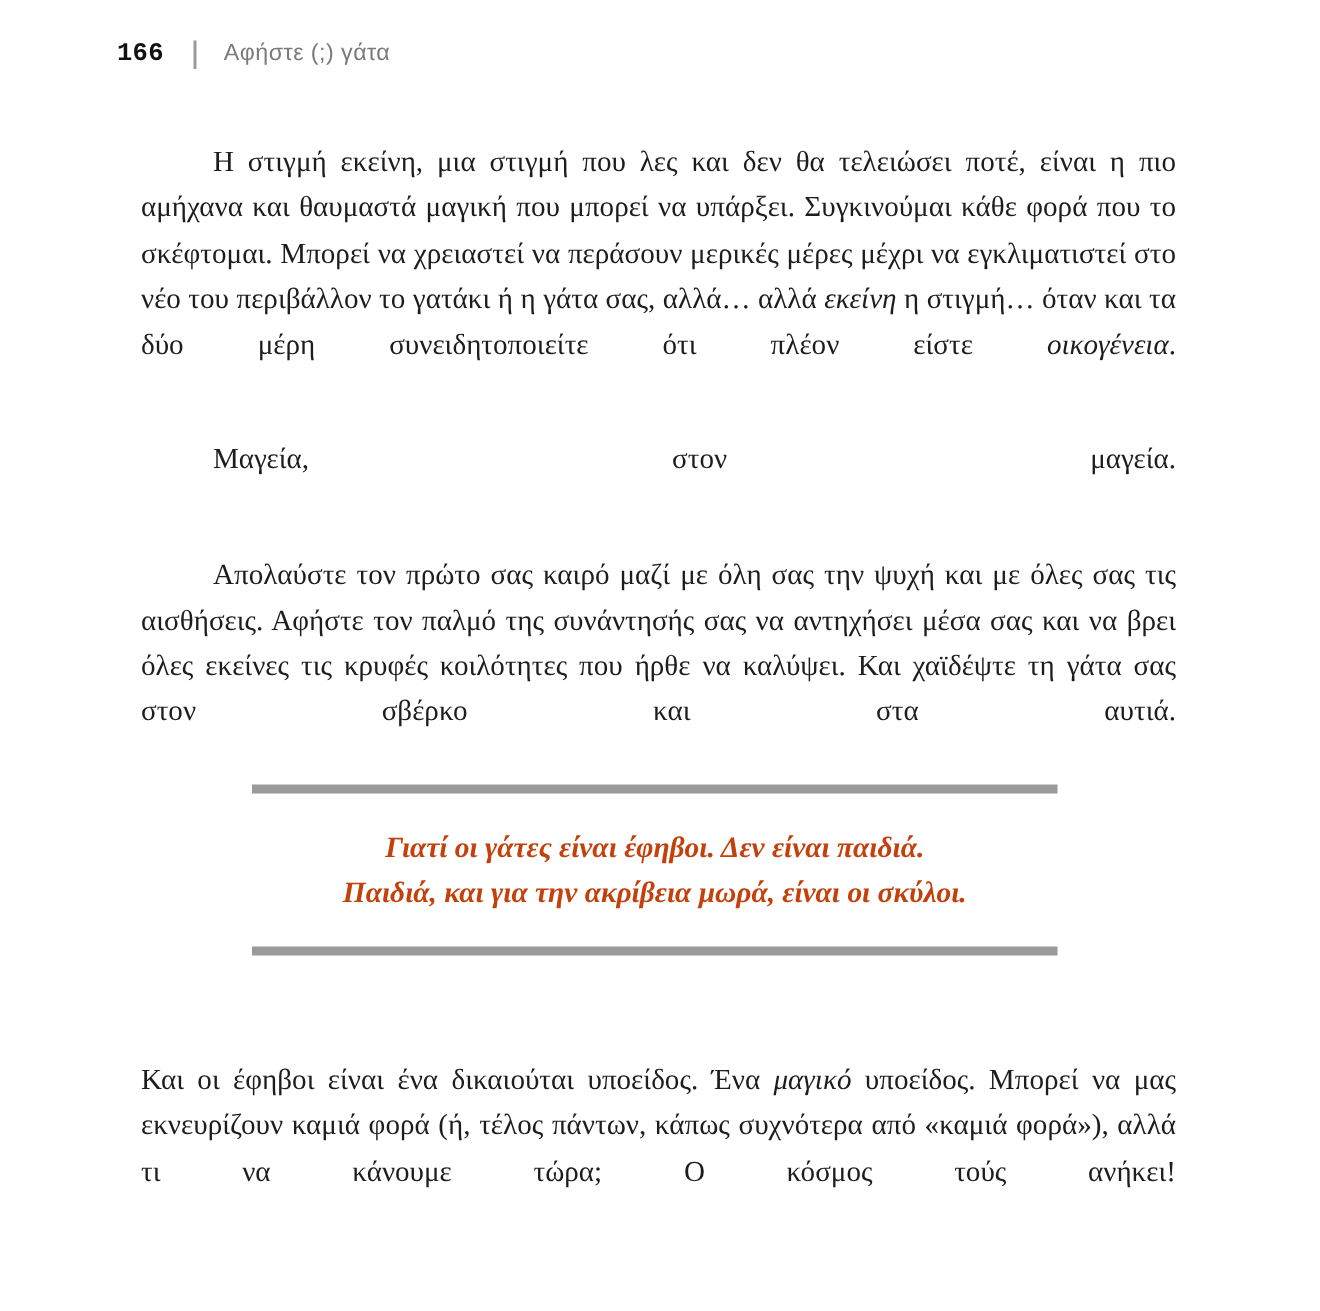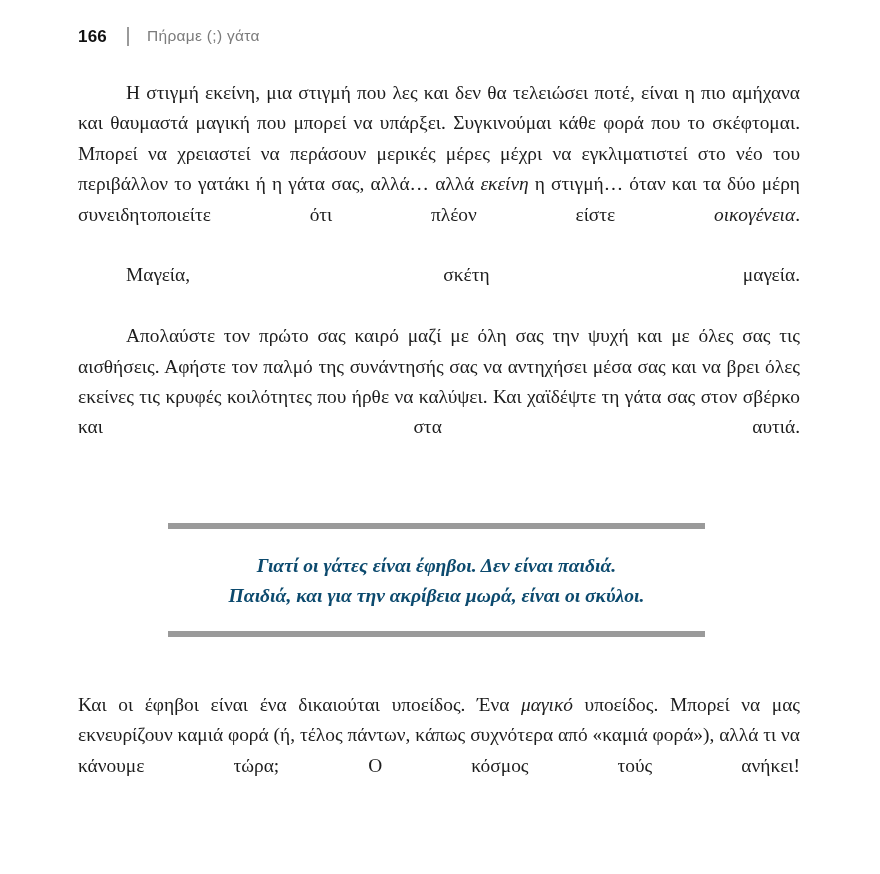--- a/index.html
+++ b/index.html
@@ -31,20 +31,21 @@
     align-items: center;
     font-family: "Liberation Sans", "DejaVu Sans", sans-serif;
   }
 
   .folio {
     font-size: 17px;
     font-weight: bold;
     color: #111111;
     letter-spacing: 0.2px;
     line-height: 1;
+    font-family: Liberation Mono, monospace;
   }
 
   .head-divider {
     width: 2px;
     height: 19px;
     background: #9a9a9a;
     margin: 0 18px 0 20px;
     flex: none;
   }
 
@@ -59,21 +60,21 @@
 
   
   .textblock {
     position: absolute;
     left: 78px;
     top: 78px;
     width: 722px;
   }
 
   p.para {
-    margin: 0;
+    margin: 16px;
     font-size: 19.4px;
     line-height: 30.4px;
     text-align: justify;
     text-justify: inter-word;
     text-indent: 48px;
     hyphens: manual;
     color: #1d1d1d;
   }
 
   p.para .it {
@@ -107,46 +108,46 @@
   .quote-body {
     padding: 22px 0 20px 0;
     text-align: center;
   }
 
   .quote-line {
     font-size: 19.6px;
     line-height: 30px;
     font-weight: bold;
     font-style: italic;
-    color: #0c4a6e;
+    color: #c2410c;
     white-space: nowrap;
   }
 
   
   .closing {
     position: absolute;
     left: 78px;
     top: 690px;
     width: 722px;
   }
 </style>
 </head>
 <body>
 
 <div class="page">
 
   <header class="running-head">
     <span class="folio">166</span>
     <span class="head-divider"></span>
-    <span class="head-title">Πήραμε (;) γάτα</span>
+    <span class="head-title">Αφήστε (;) γάτα</span>
   </header>
 
   <section class="textblock">
       <p class="para"><span>Η στιγμή εκείνη, μια στιγμή που λες και δεν θα τελειώσει ποτέ, είναι η πιο αμήχανα και θαυμαστά μαγική που μπορεί να υπάρξει. Συγκινούμαι κάθε φορά που το σκέφτομαι. Μπορεί να χρειαστεί να περάσουν μερικές μέρες μέχρι να εγκλιματιστεί στο νέο του περιβάλλον το γατάκι ή η γάτα σας, αλλά… αλλά </span><span class="it">εκείνη</span><span> η στιγμή… όταν και τα δύο μέρη συνειδητοποιείτε ότι πλέον είστε </span><span class="it">οικογένεια</span><span>.</span></p>
-      <p class="para"><span>Μαγεία, σκέτη μαγεία.</span></p>
+      <p class="para"><span>Μαγεία, στον μαγεία.</span></p>
       <p class="para"><span>Απολαύστε τον πρώτο σας καιρό μαζί με όλη σας την ψυχή και με όλες σας τις αισθήσεις. Αφήστε τον παλμό της συνάντησής σας να αντηχήσει μέσα σας και να βρει όλες εκείνες τις κρυφές κοιλότητες που ήρθε να καλύψει. Και χαϊδέψτε τη γάτα σας στον σβέρκο και στα αυτιά.</span></p>
     </section>
 
   <section class="pullquote">
     <div class="rule top"></div>
     <div class="quote-body">
         <div class="quote-line">Γιατί οι γάτες είναι έφηβοι. Δεν είναι παιδιά.</div>
         <div class="quote-line">Παιδιά, και για την ακρίβεια μωρά, είναι οι σκύλοι.</div>
       </div>
     <div class="rule bottom"></div>

